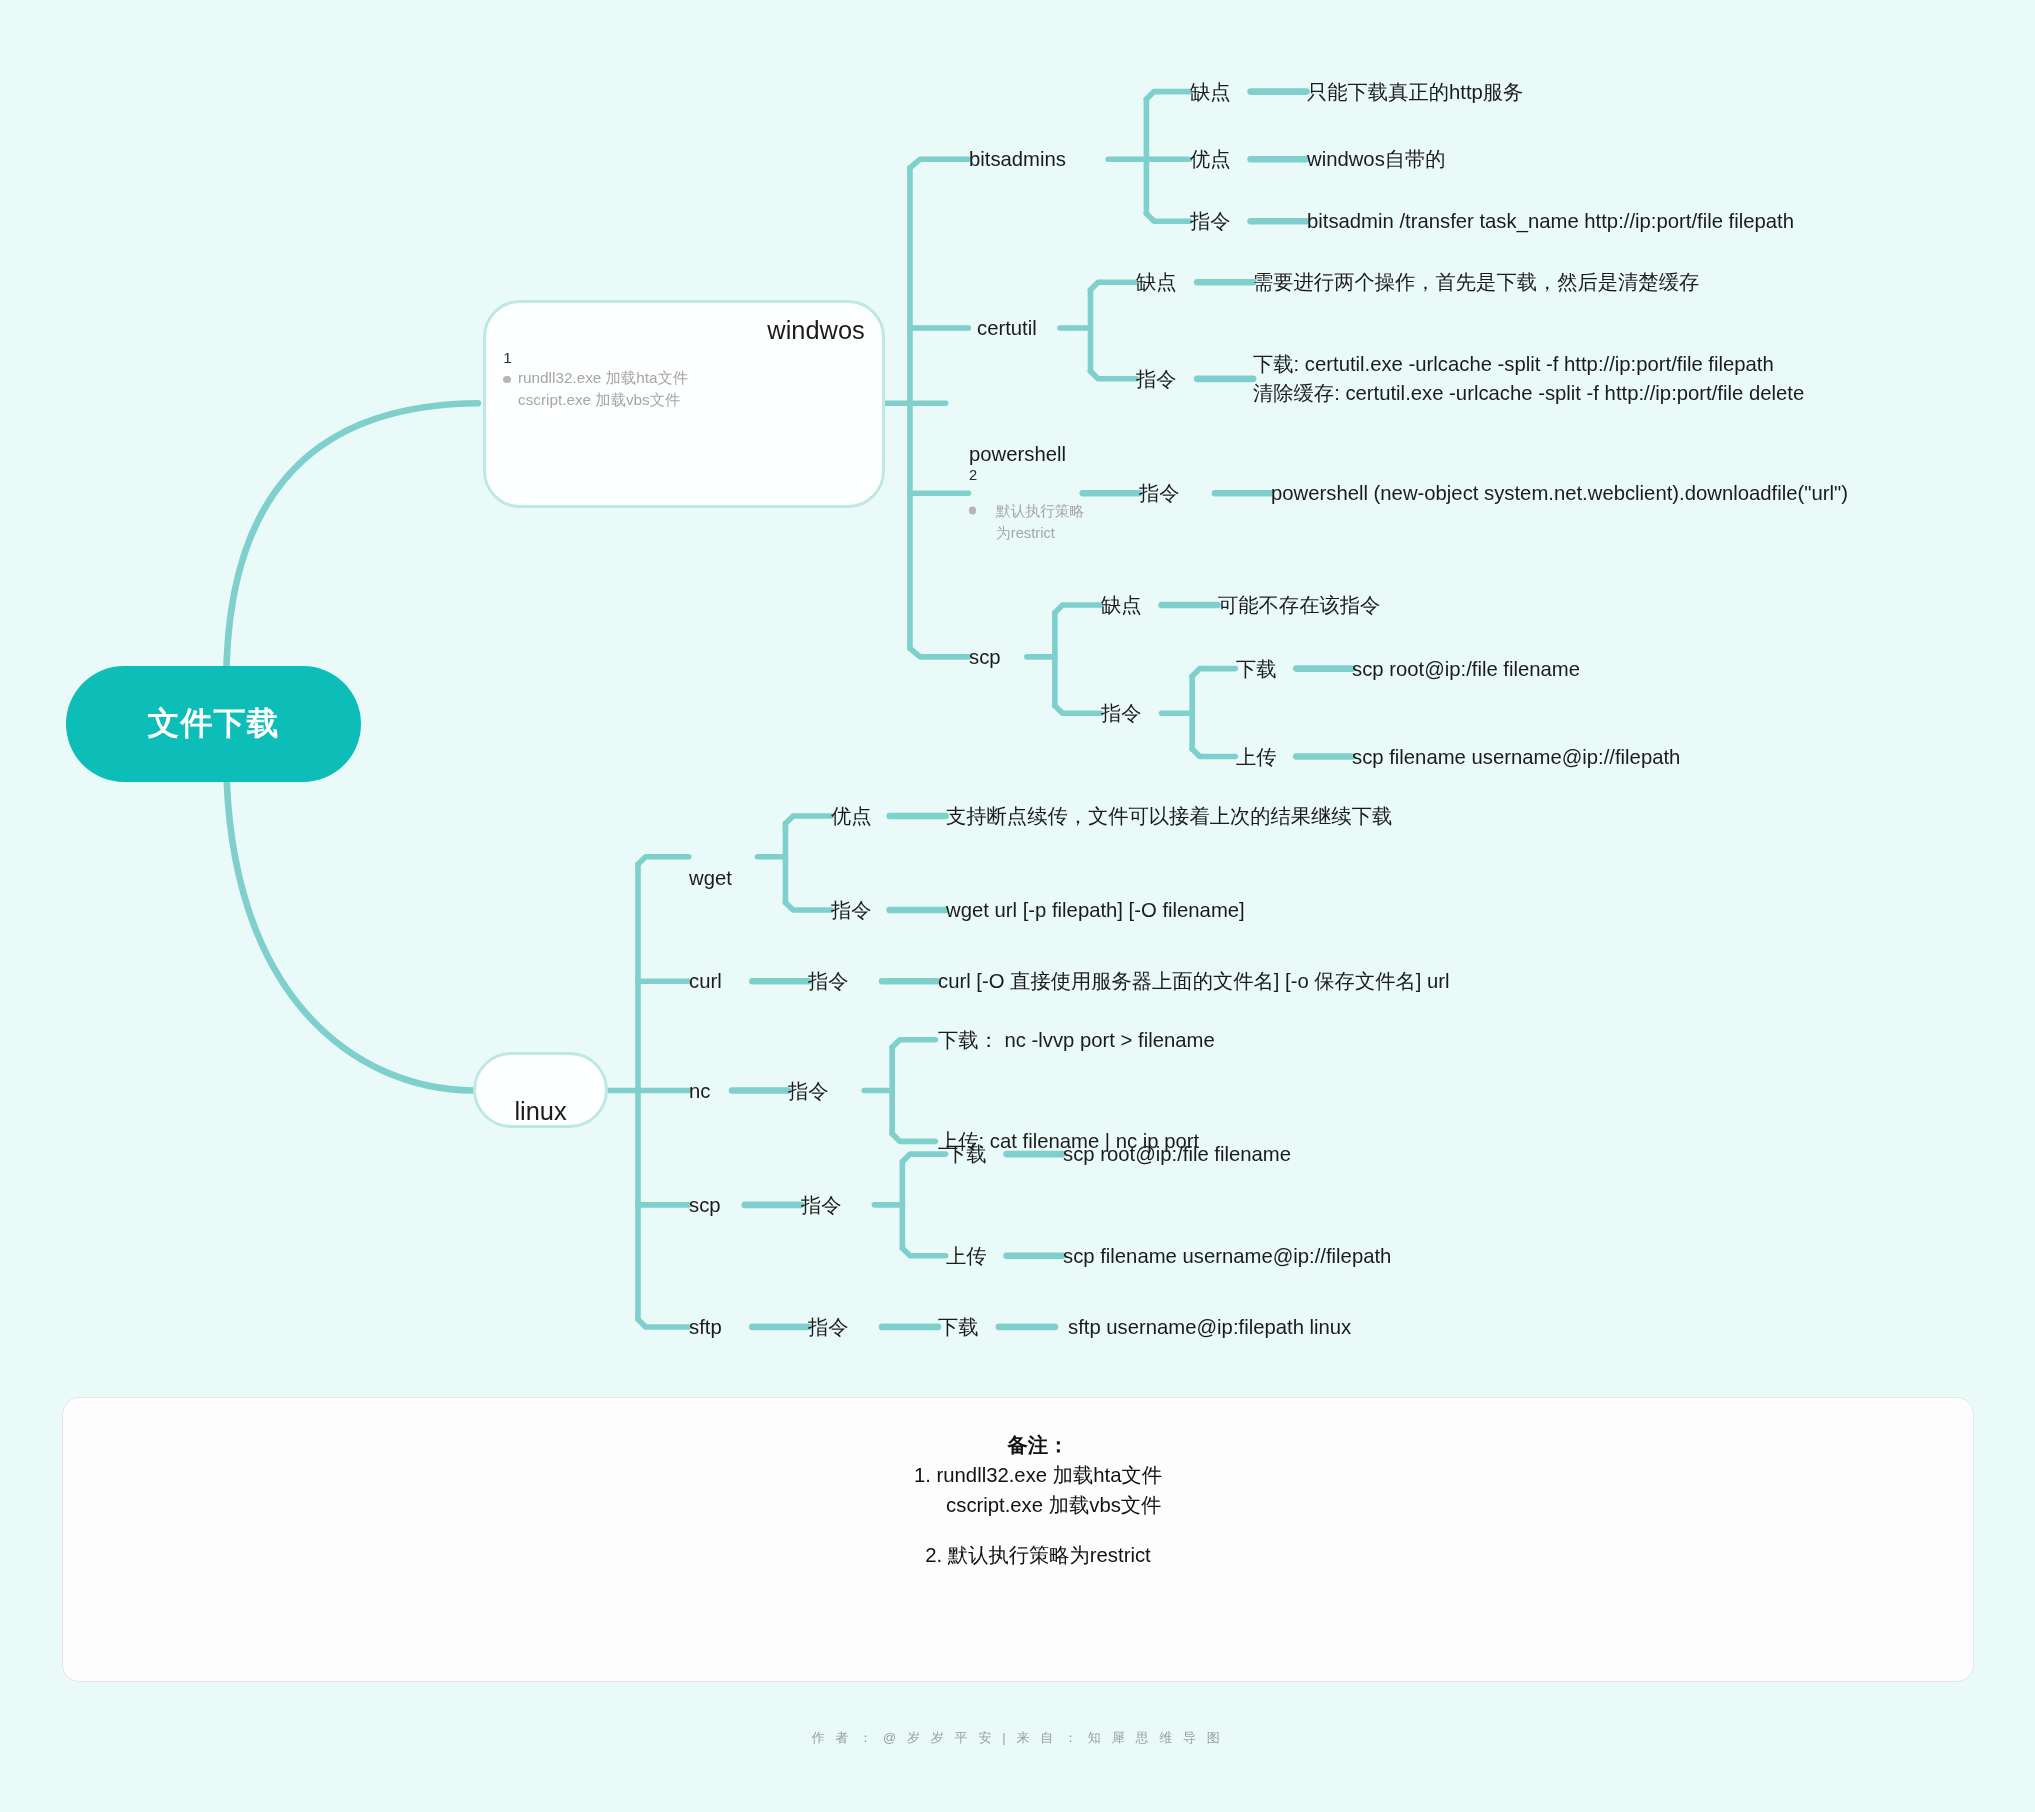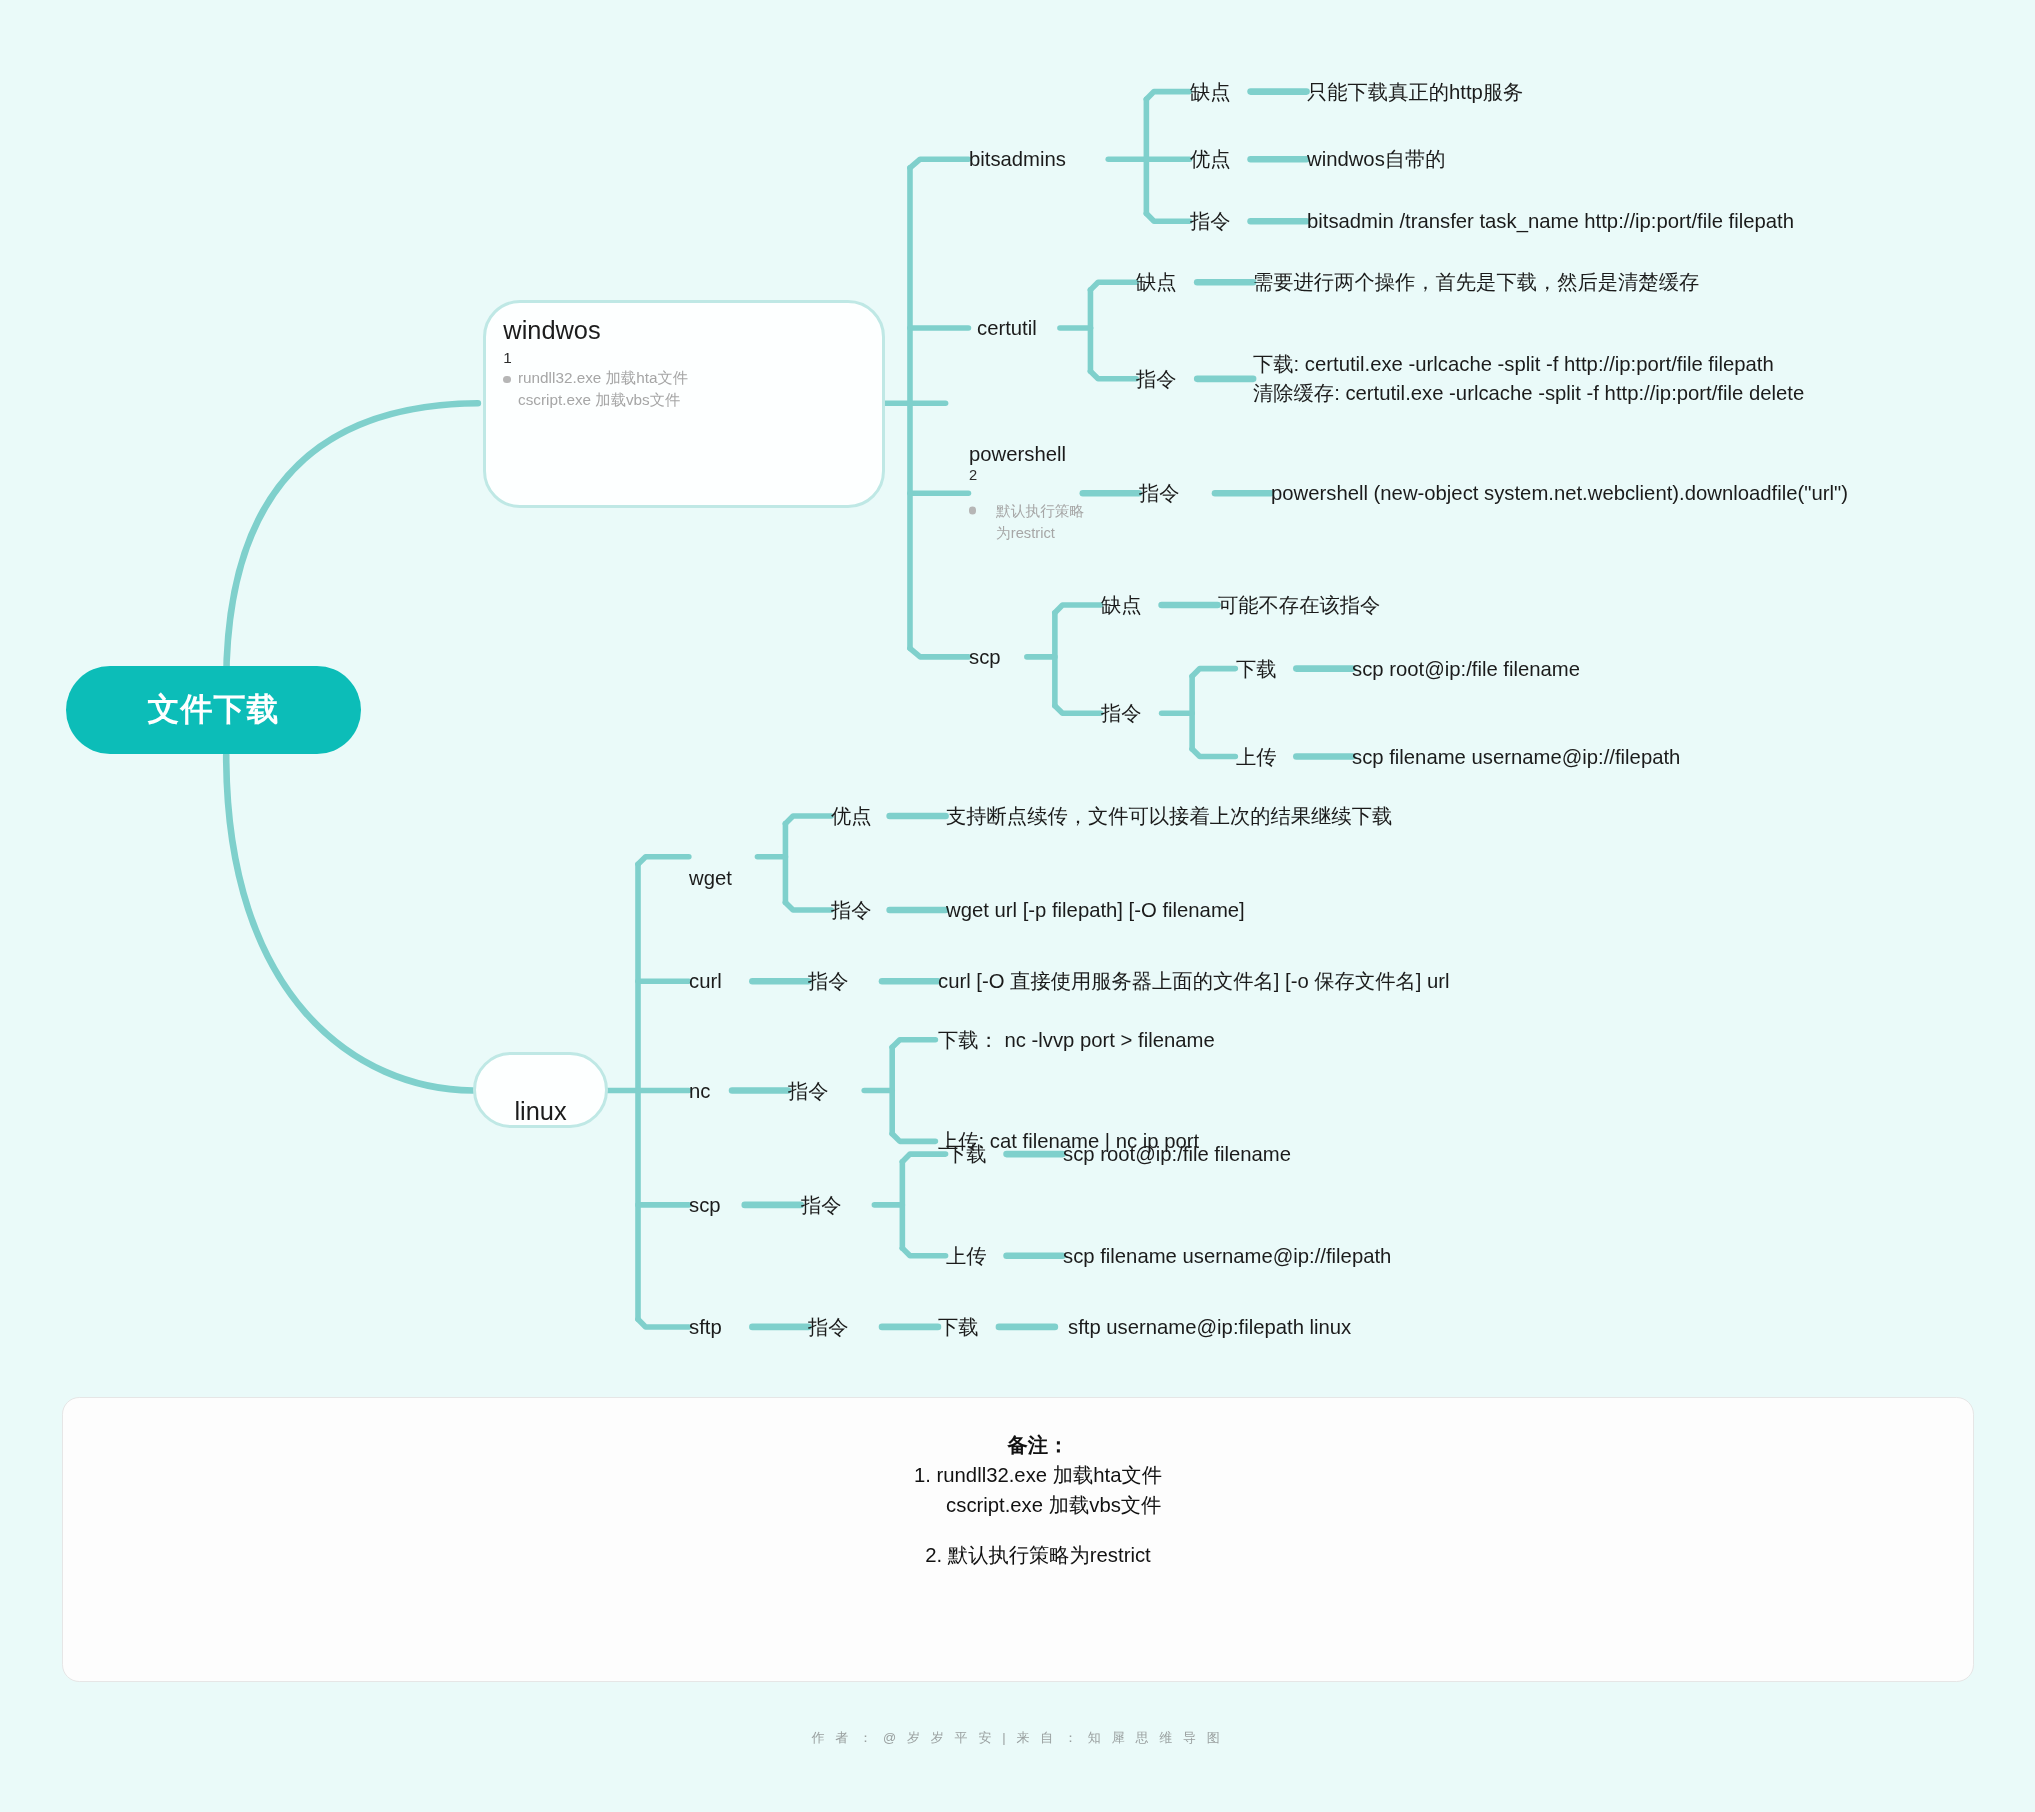--- a/index.html
+++ b/index.html
@@ -32,21 +32,21 @@
     background:#fdffff;
     border:3.6px solid #bfe8e5;
     border-radius:37px;
     box-sizing:border-box;
     padding:13.2px 17.3px 11.2px 17.3px;
   }
   .box-node.pill{border-radius:508px;display:flex;align-items:flex-end;justify-content:center;padding:0;}
   .box-title{
     font-size:25.4px;color:#1c1c1c;line-height:1.12;white-space:nowrap;
   }
-  .box-title.center{text-align:left;}
+  .box-title.center{text-align:right;}
   .note-index{
     font-size:15.3px;color:#2b2b2b;line-height:1.0;margin-top:5.1px;
   }
   .note-body{
     display:flex;align-items:flex-start;gap:7.1px;margin-top:2px;
   }
   .note-dot{
     width:7.6px;height:7.6px;border-radius:50%;background:#b6b6b6;flex:0 0 auto;margin-top:8.6px;
   }
   .note-text{
@@ -184,21 +184,21 @@
       <path d="M 1775 2455 L 1790 2470 L 1860 2470"></path>
       <path d="M 1980 2270 L 2090 2270" stroke-width="13"></path>
       <path d="M 1980 2470 L 2090 2470" stroke-width="13"></path>
 
       <path d="M 1480 2610 L 1590 2610" stroke-width="13"></path>
       <path d="M 1735 2610 L 1845 2610" stroke-width="13"></path>
       <path d="M 1965 2610 L 2075 2610" stroke-width="13"></path>
     </g>
   </svg>
 
-  <div class="root-node" style="left:66px;top:666px;width:295px;height:88px;">
+  <div class="root-node" style="left:66px;top:666px;width:295px;height:116px;">
     <span>文件下载</span>
   </div>
 
   <div class="box-node" style="left:483px;top:300px;width:402px;height:208px;">
     <div class="box-title center">windwos</div>
     <div class="note-index">1</div>
     <div class="note-body">
       <span class="note-dot"></span>
       <span class="note-text" style="width:183px;">rundll32.exe 加载hta文件 cscript.exe 加载vbs文件</span>
     </div>

